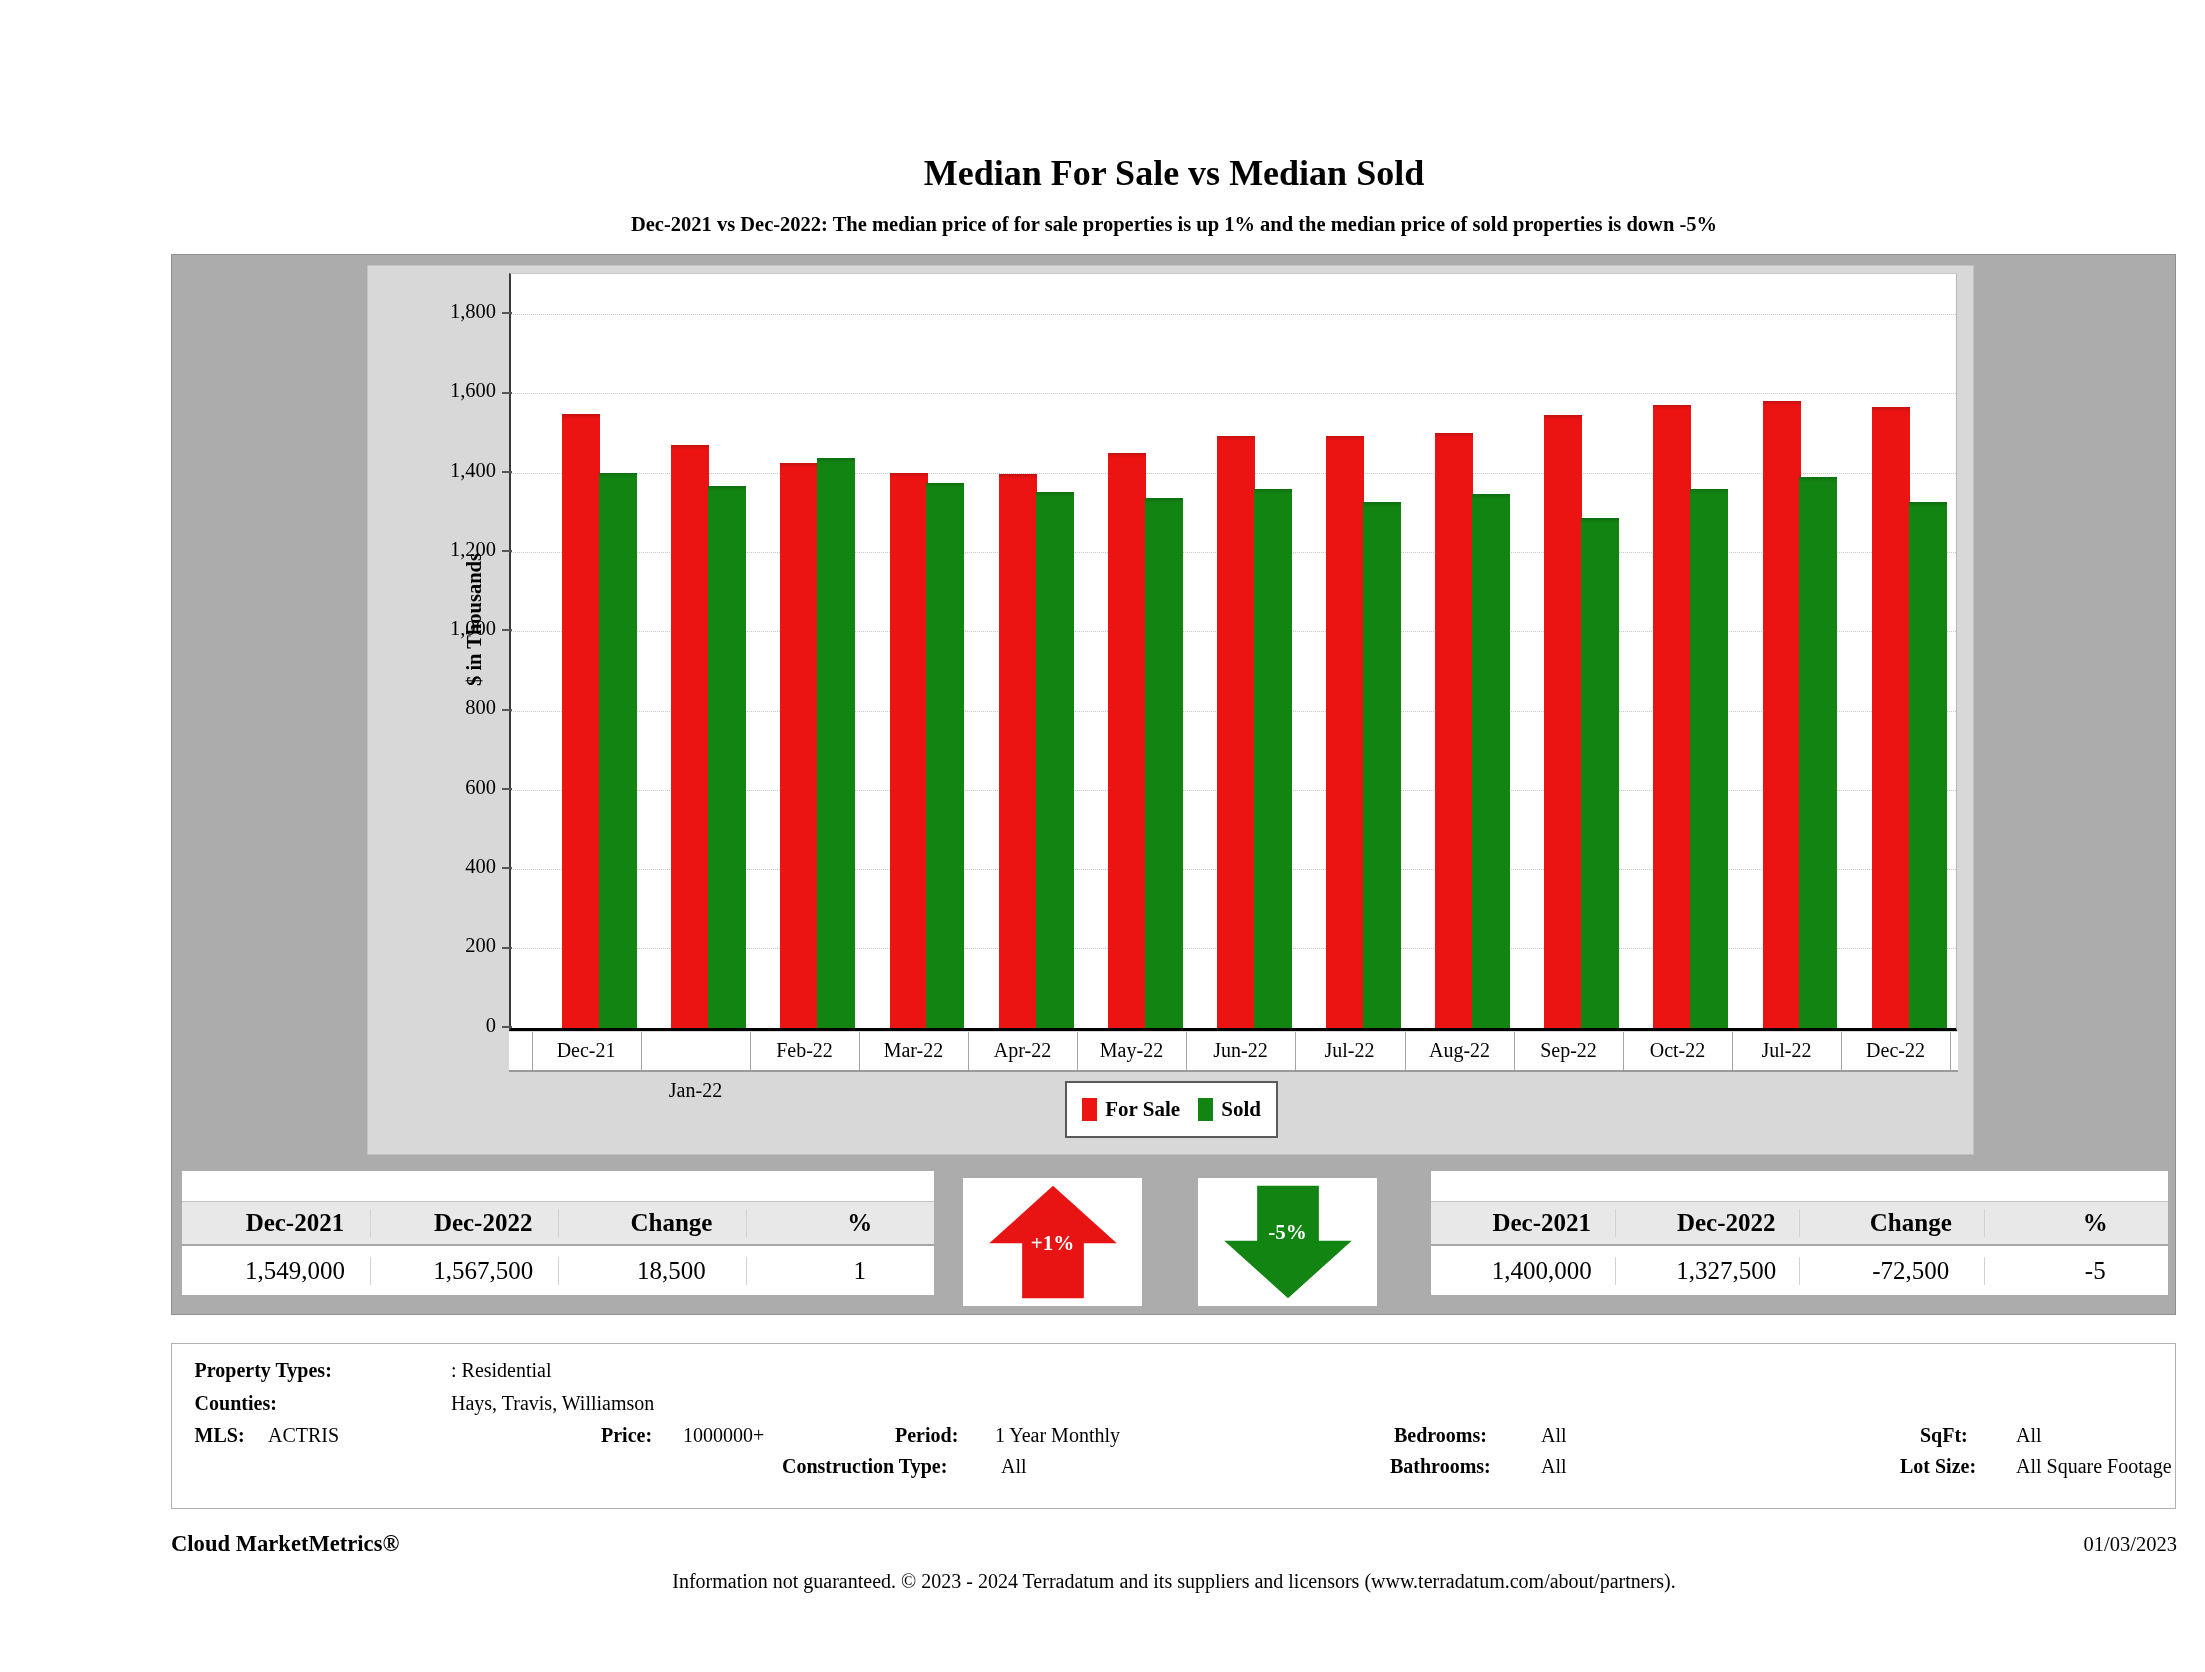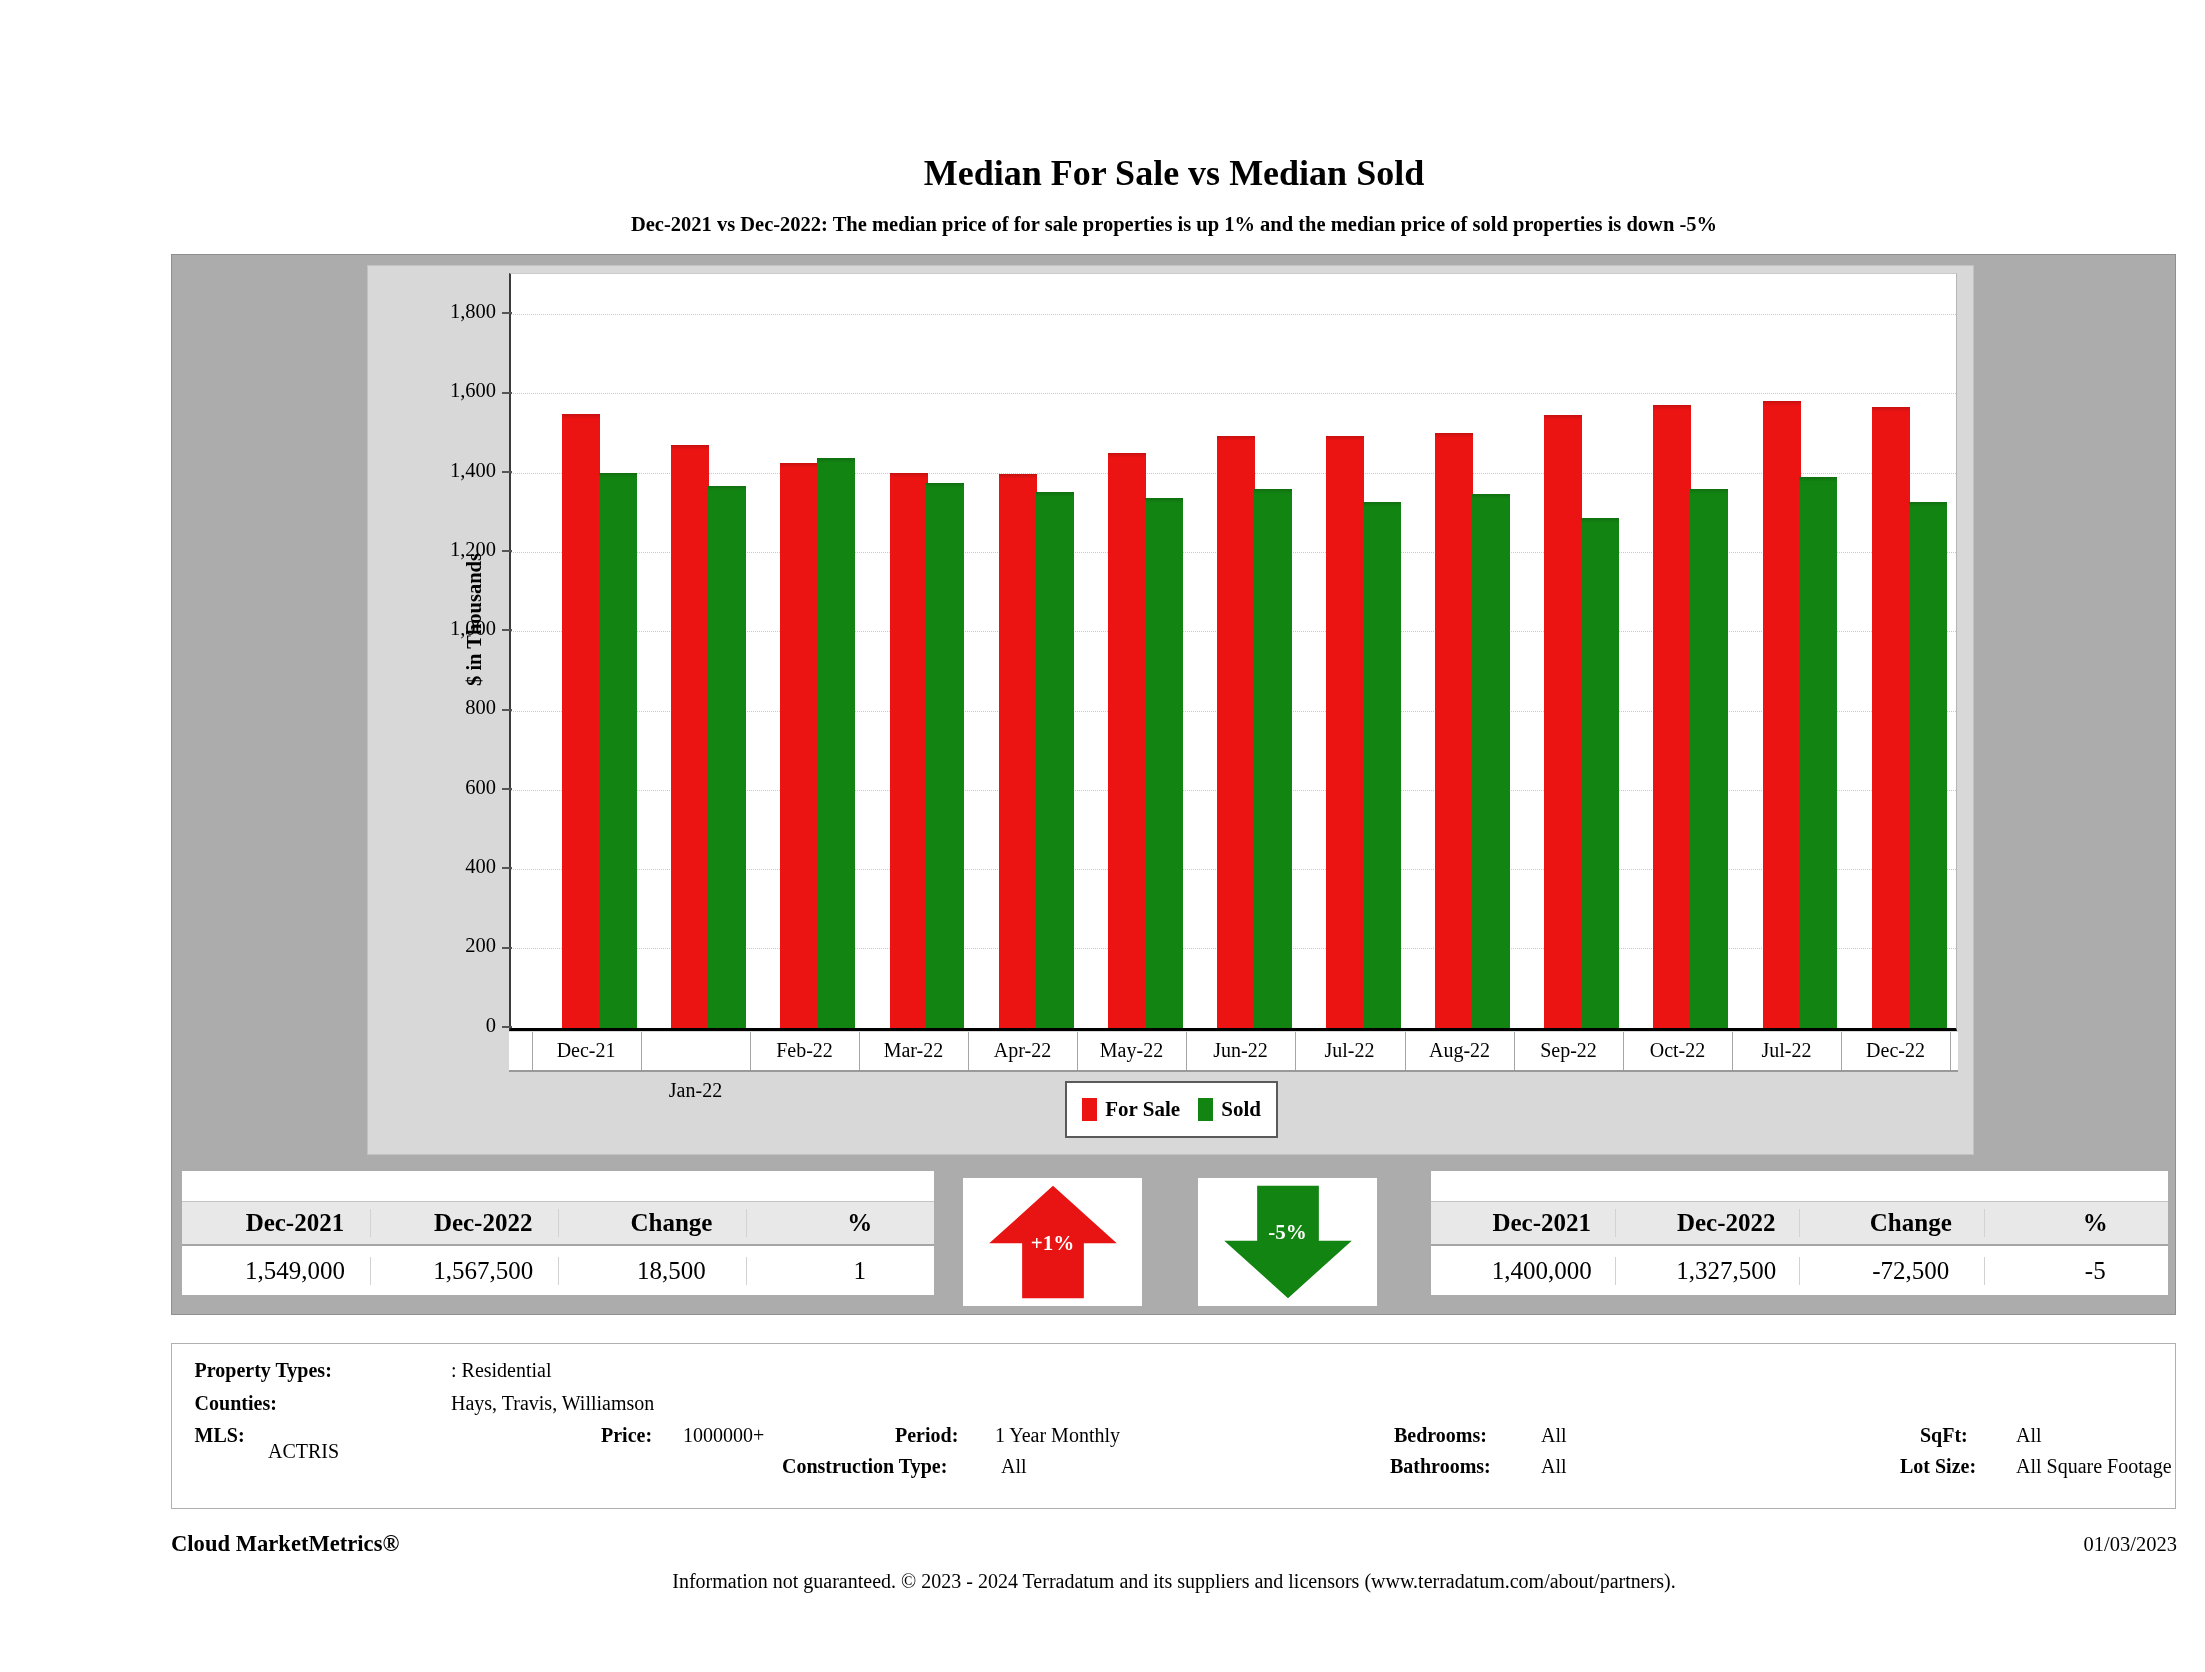--- a/index.html
+++ b/index.html
@@ -212,21 +212,21 @@
     </div>
   </div>
 
   <div class="filters-box">
     <span class="f-item" style="left:22.6px;top:15px;"><span class="f-label">Property Types:</span></span>
     <span class="f-item" style="left:279px;top:15px;">: Residential</span>
     <span class="f-item" style="left:22.6px;top:48px;"><span class="f-label">Counties:</span></span>
     <span class="f-item" style="left:279px;top:48px;">Hays, Travis, Williamson</span>
 
     <span class="f-item" style="left:22.6px;top:80px;"><span class="f-label">MLS:</span></span>
-    <span class="f-item" style="left:96px;top:96px;">ACTRIS</span>
+    <span class="f-item" style="left:96px;top:80px;">ACTRIS</span>
     <span class="f-item" style="left:429px;top:80px;"><span class="f-label">Price:</span></span>
     <span class="f-item" style="left:511px;top:80px;">1000000+</span>
     <span class="f-item" style="left:723px;top:80px;"><span class="f-label">Period:</span></span>
     <span class="f-item" style="left:823px;top:80px;">1 Year Monthly</span>
     <span class="f-item" style="left:1222px;top:80px;"><span class="f-label">Bedrooms:</span></span>
     <span class="f-item" style="left:1369px;top:80px;">All</span>
     <span class="f-item" style="left:1748px;top:80px;"><span class="f-label">SqFt:</span></span>
     <span class="f-item" style="left:1844px;top:80px;">All</span>
 
     <span class="f-item" style="left:610px;top:111px;"><span class="f-label">Construction Type:</span></span>

